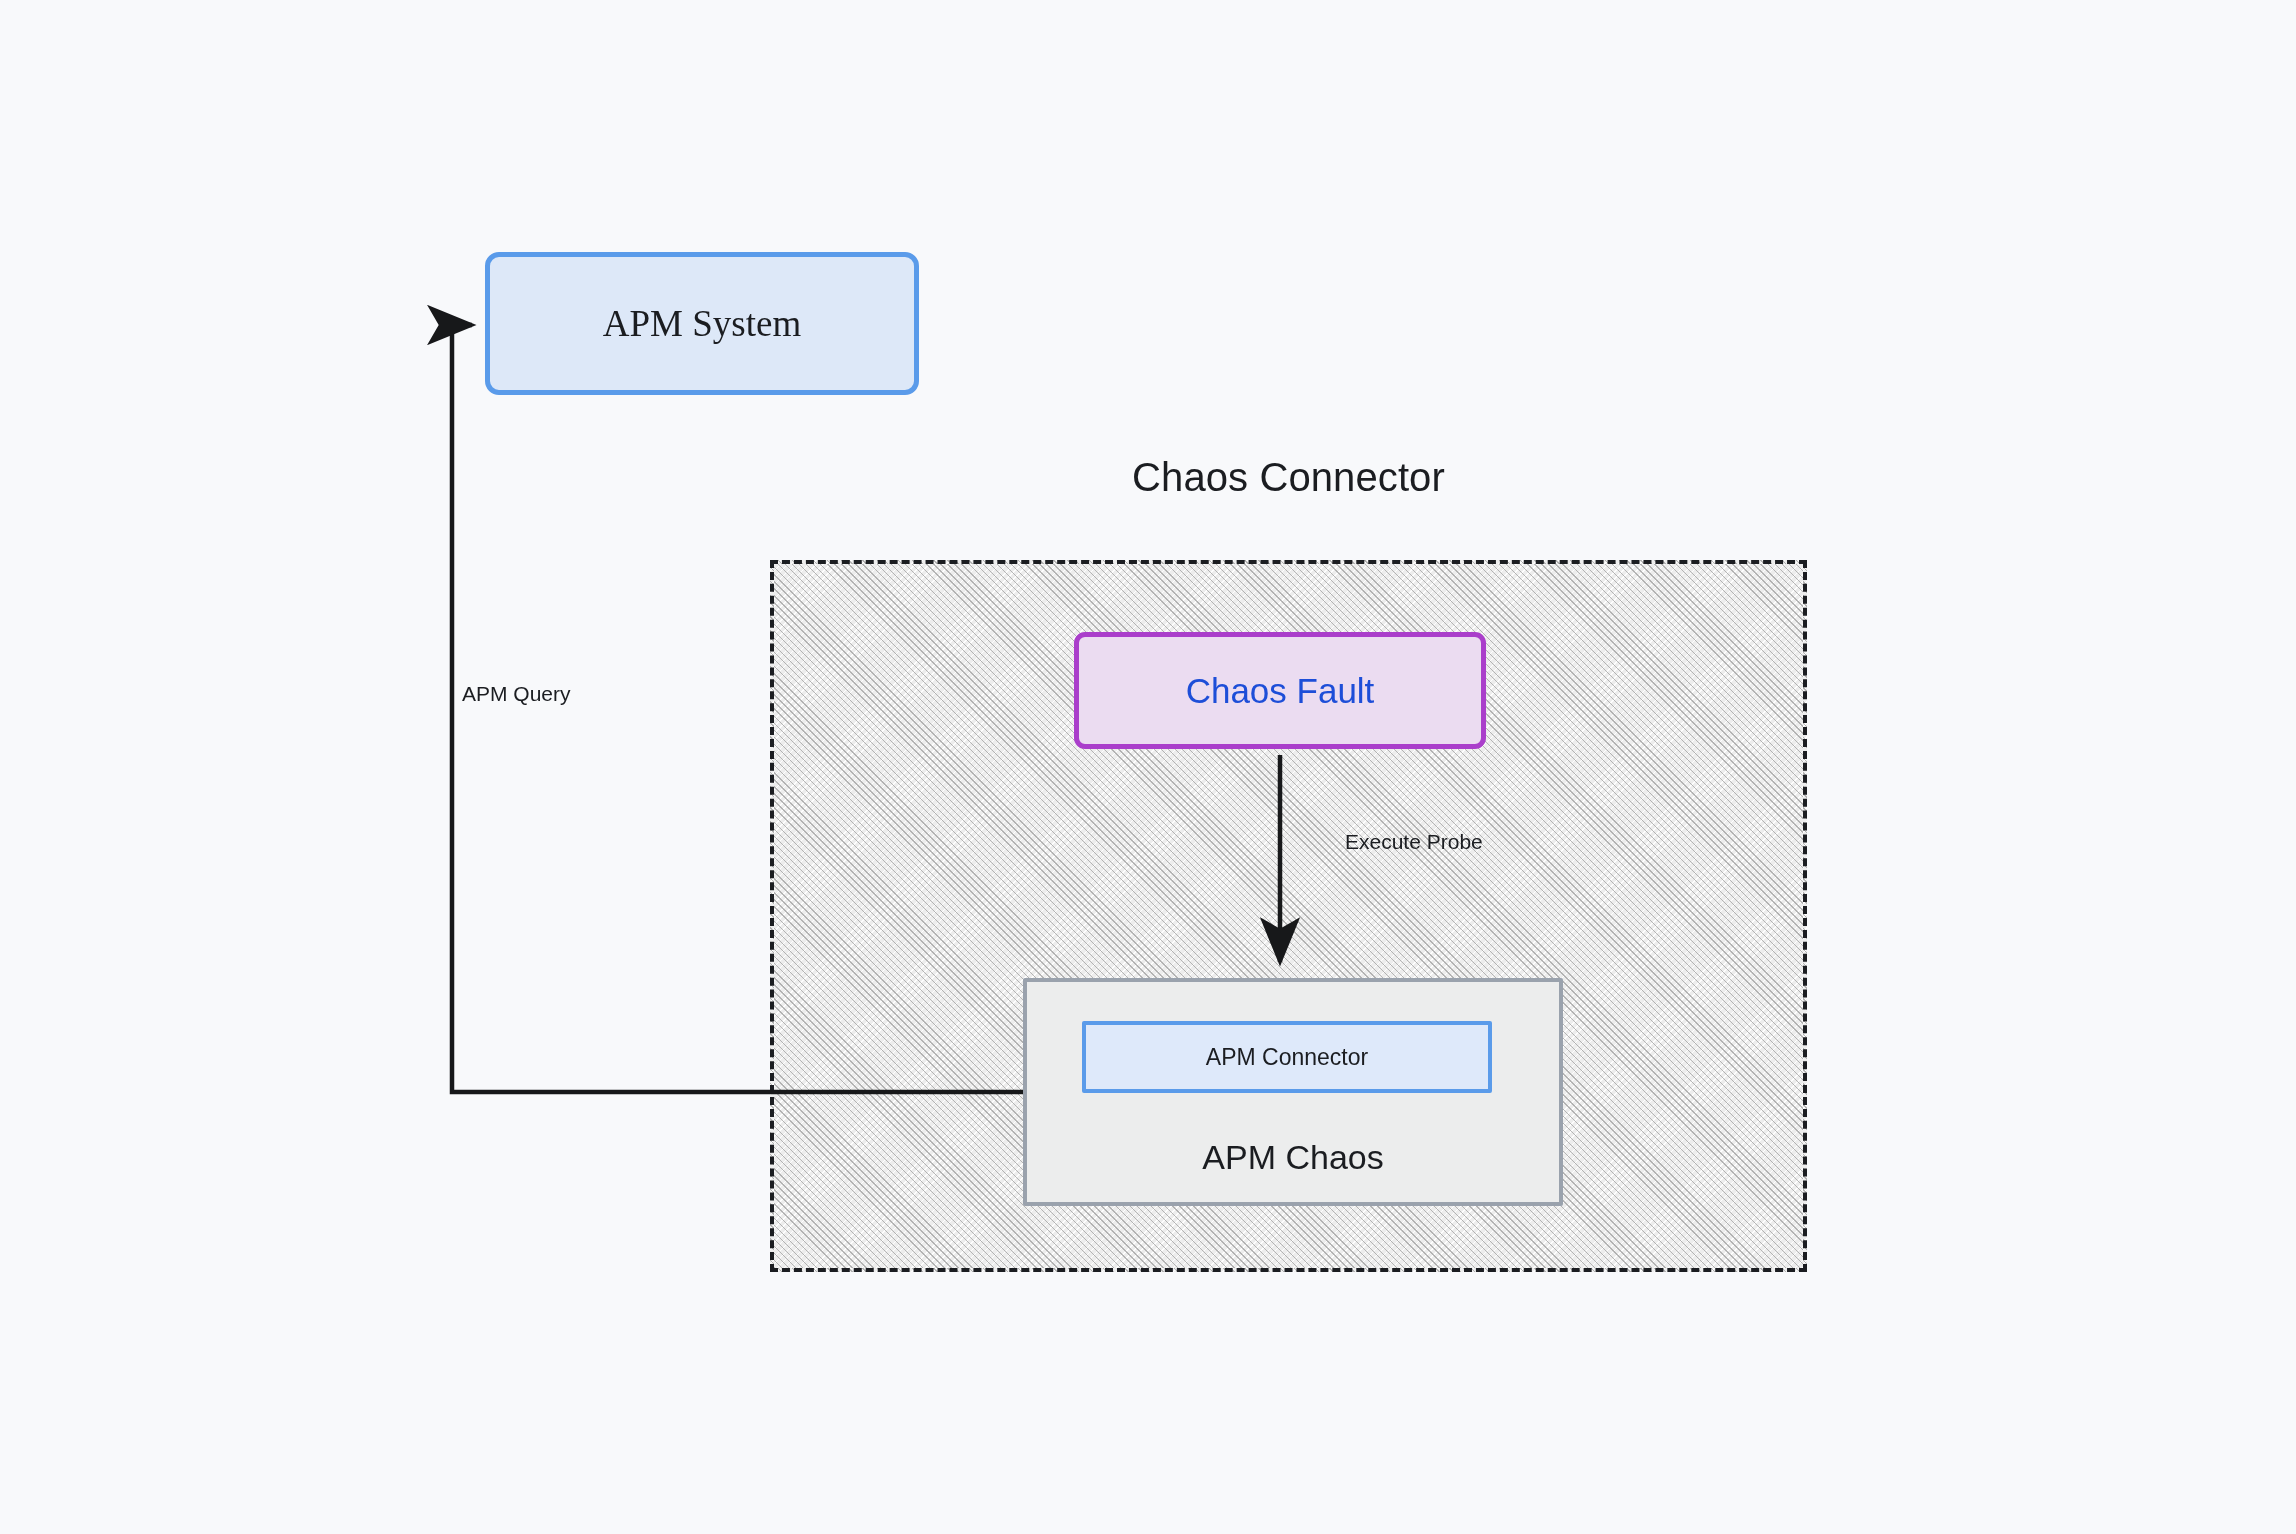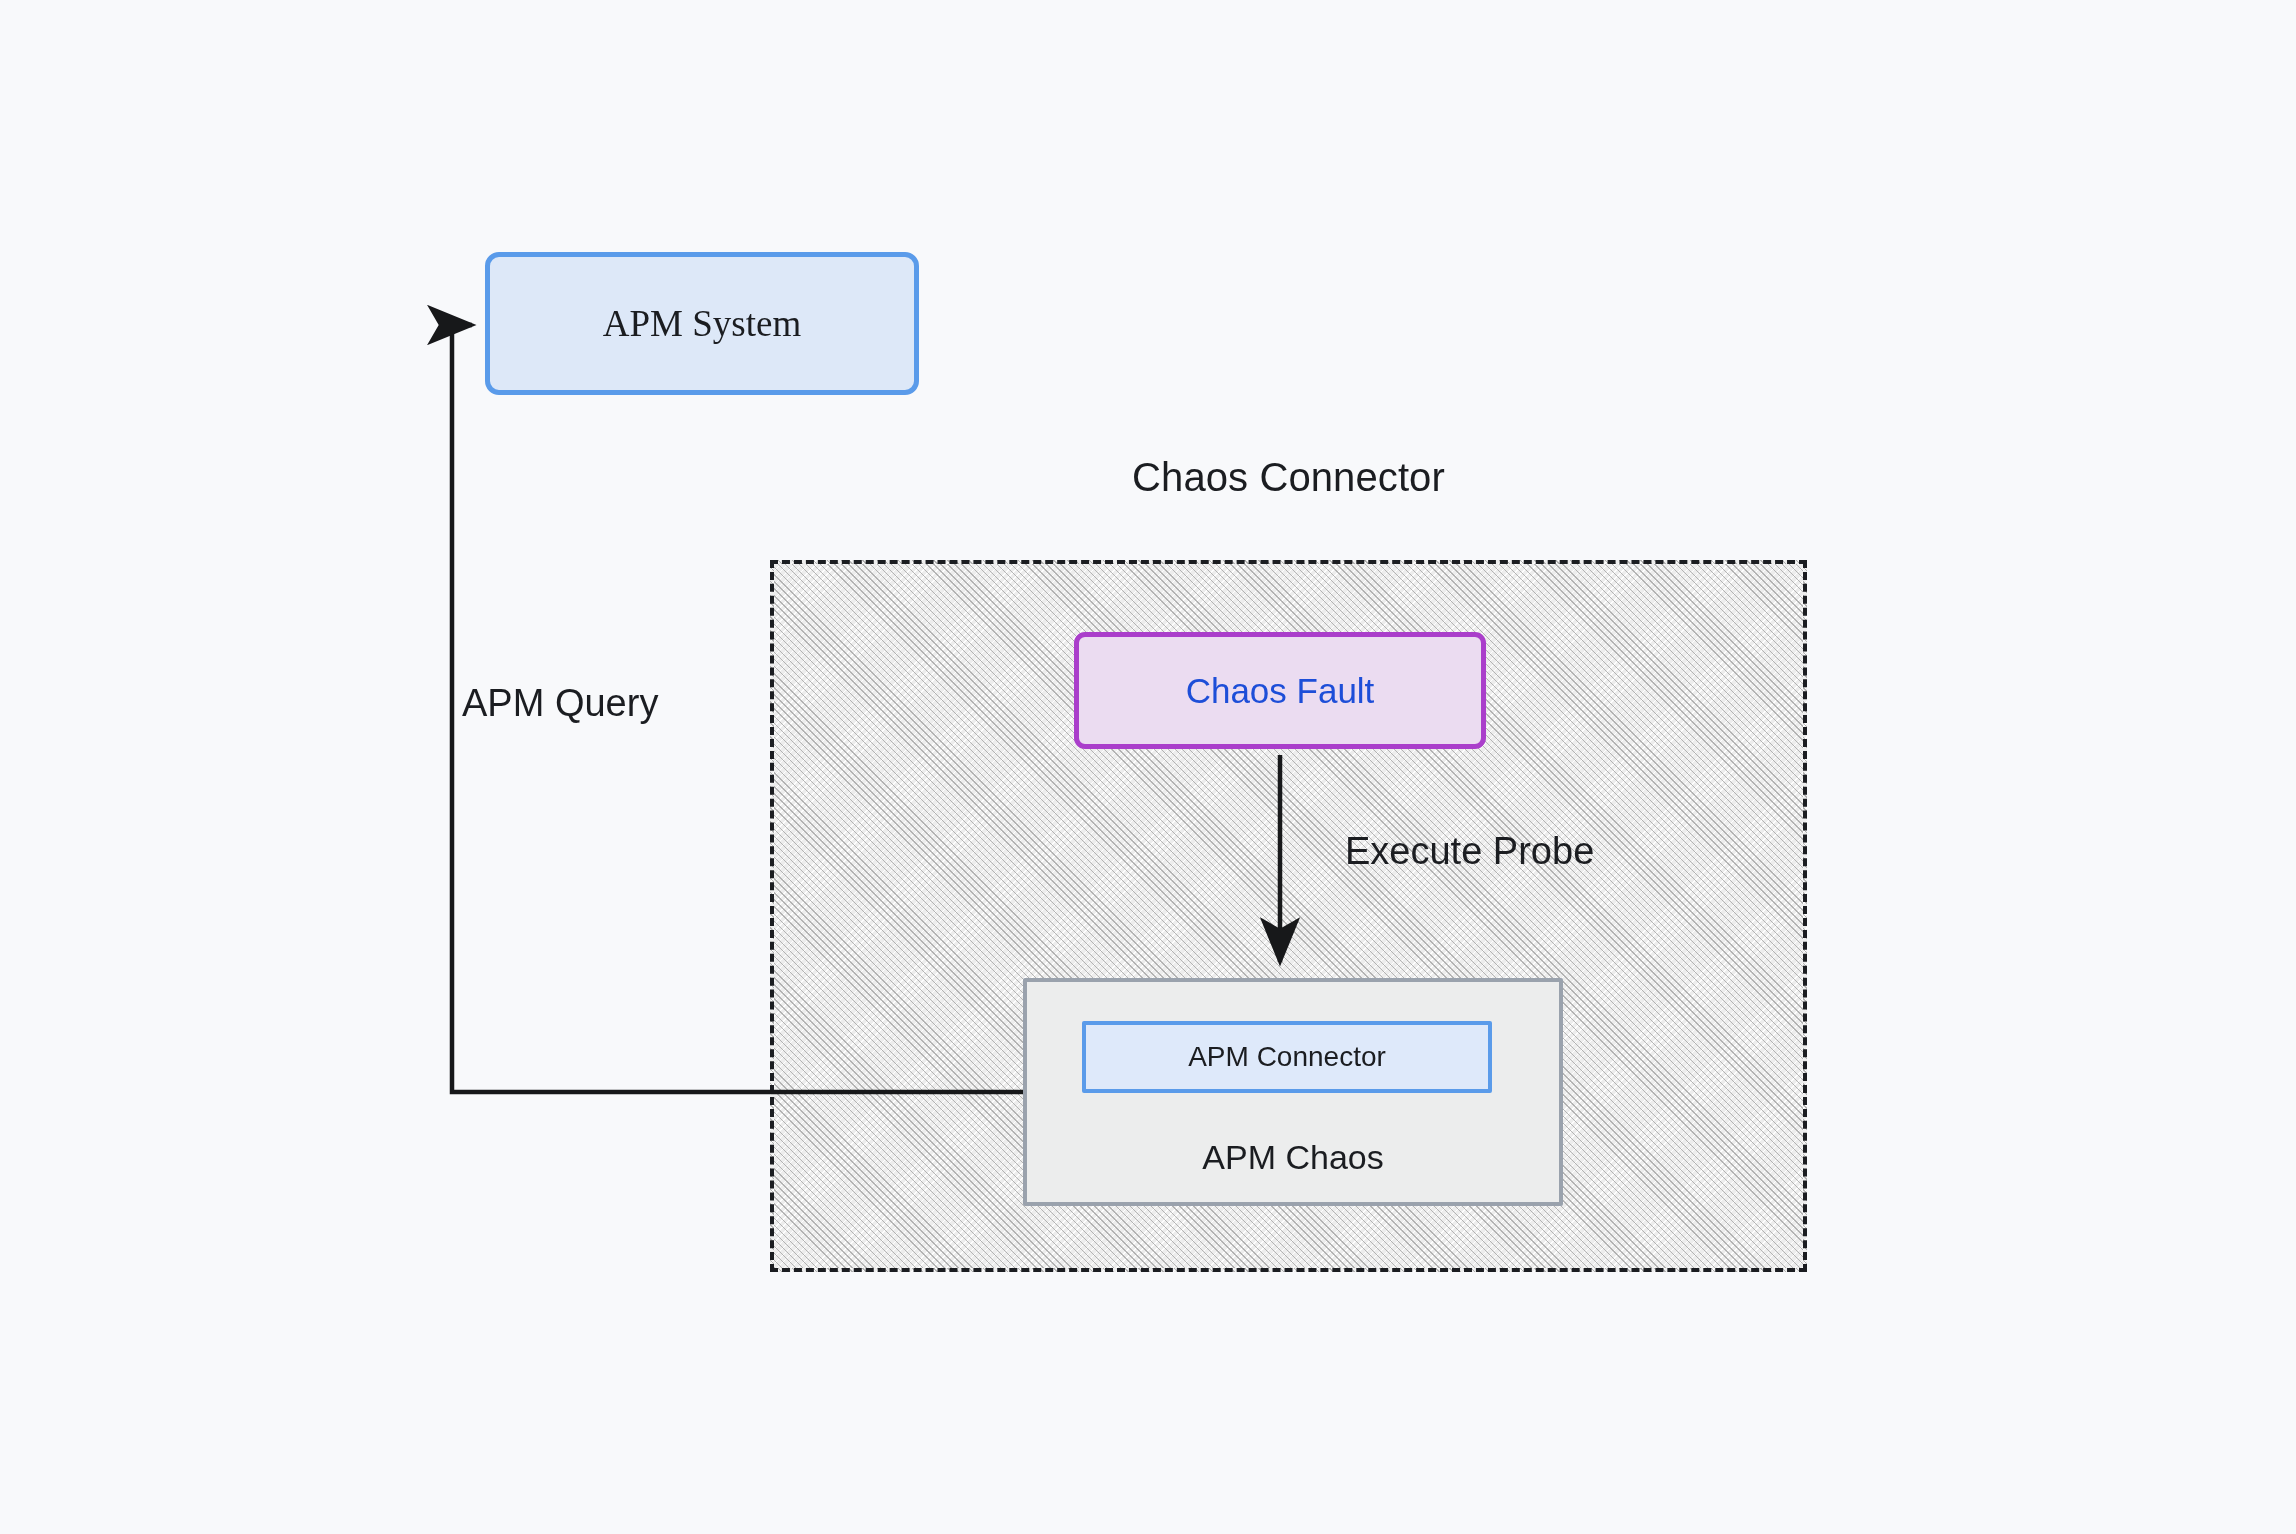--- a/index.html
+++ b/index.html
@@ -113,21 +113,21 @@
     top: 39px;
     width: 410px;
     height: 72px;
     box-sizing: border-box;
     background: #dee9fa;
     border: 4px solid #5a9bea;
     border-radius: 2px;
     display: flex;
     align-items: center;
     justify-content: center;
-    font-size: 28px;
+    font-size: 23px;
     color: #1b1d21;
   }
 
   
   .edge-svg {
     position: absolute;
     left: 0;
     top: 0;
     width: 2296px;
     height: 1534px;
@@ -135,21 +135,21 @@
     pointer-events: none;
   }
   .edge-path {
     fill: none;
     stroke: #17181a;
     stroke-width: 4.5;
   }
 
   .edge-label {
     position: absolute;
-    font-size: 38px;
+    font-size: 21px;
     color: #1b1d21;
     white-space: nowrap;
   }
   .label-apm-query {
     left: 462px;
     top: 682px;
   }
   .label-execute-probe {
     left: 1308px;
     top: 830px;

